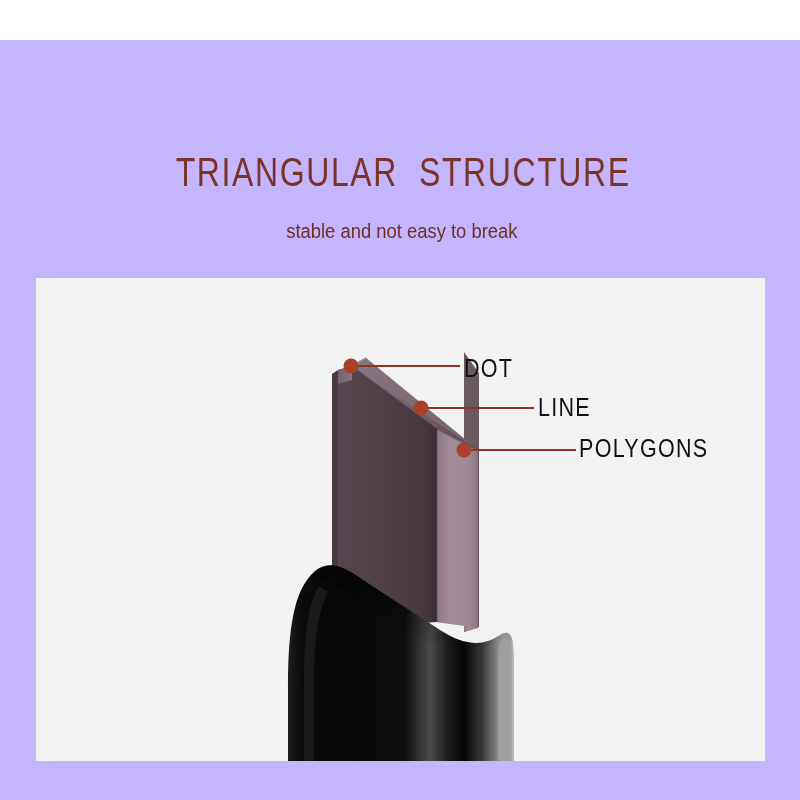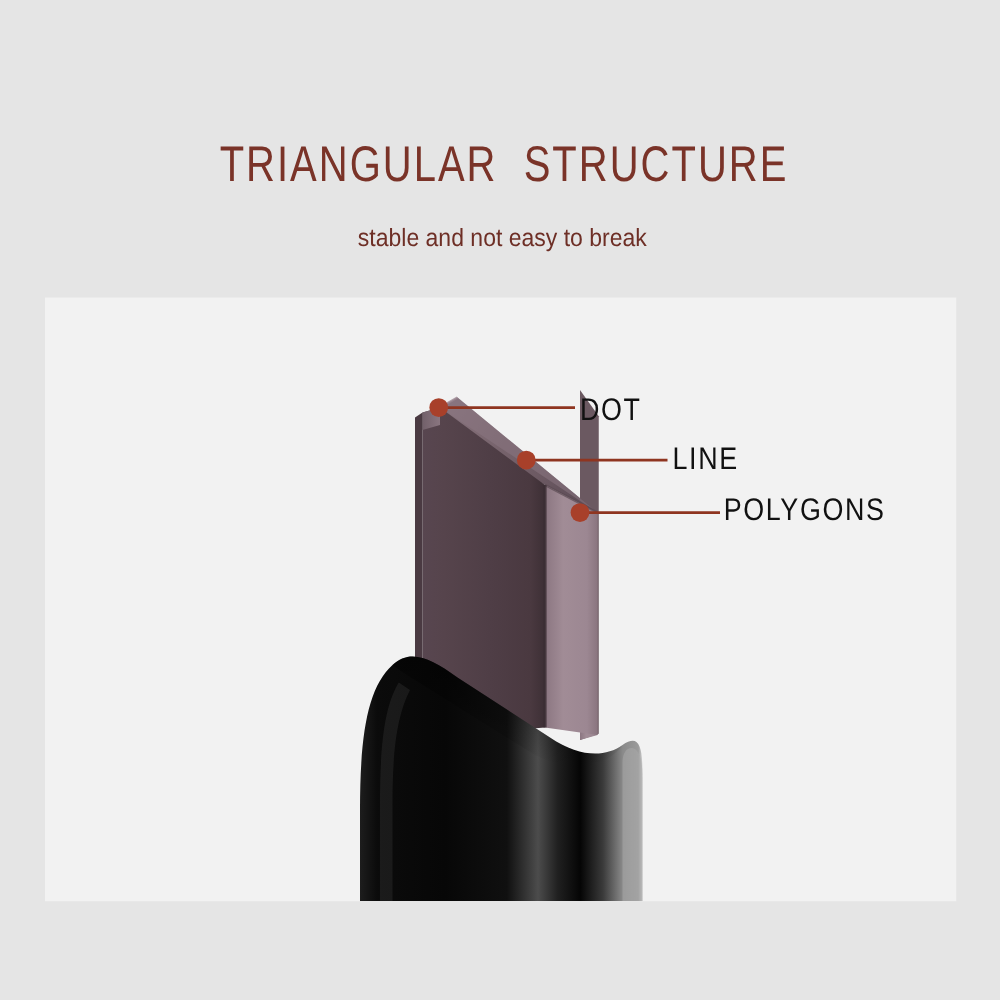--- a/index.html
+++ b/index.html
@@ -11,21 +11,22 @@
     width: 800px;
     height: 800px;
     position: relative;
     overflow: hidden;
     font-family: "Liberation Sans", sans-serif;
   }
 
   #page {
     position: absolute;
     inset: 0;
-    background: #e5e5e5;
+    background: #c4b5fd;
+    margin-top: 40px;
   }
 
   
   .heading-block {
     position: absolute;
     left: 0;
     top: 108px;
     width: 800px;
     text-align: center;
   }

